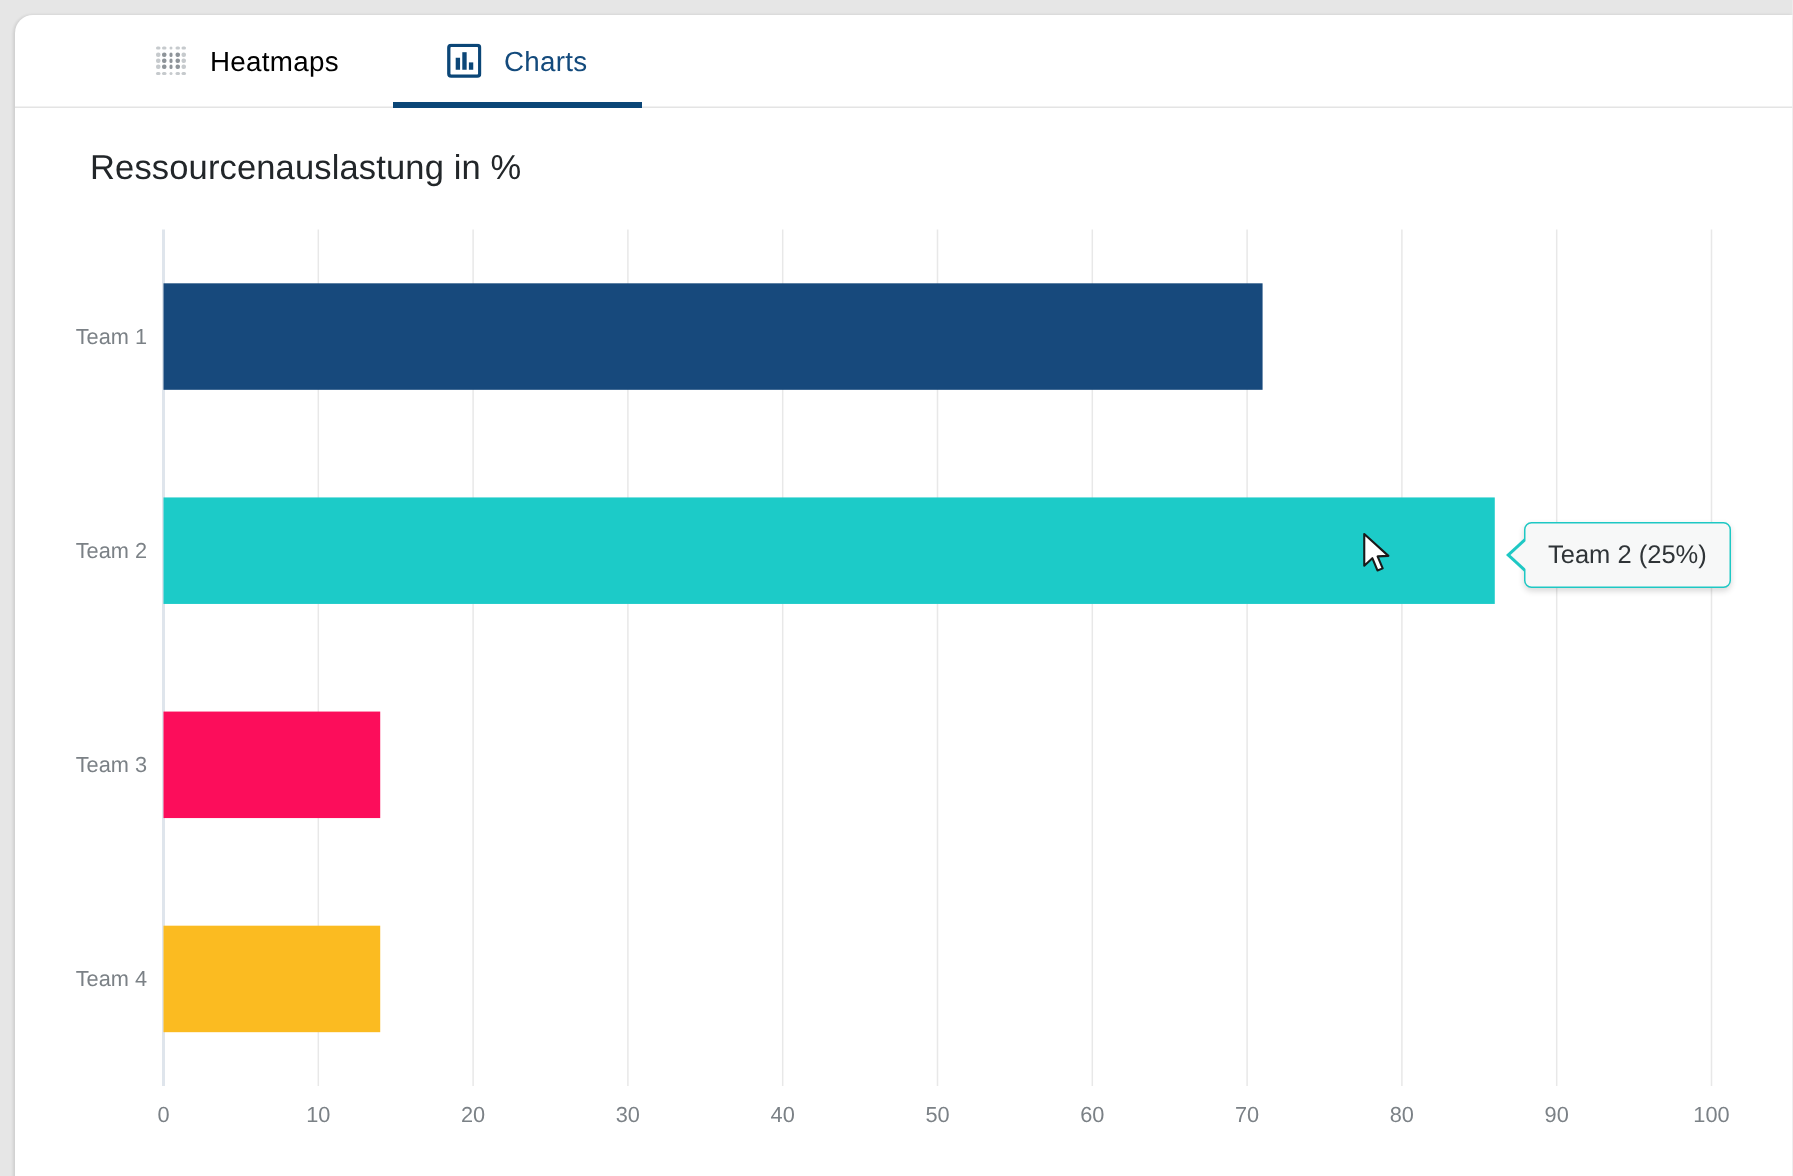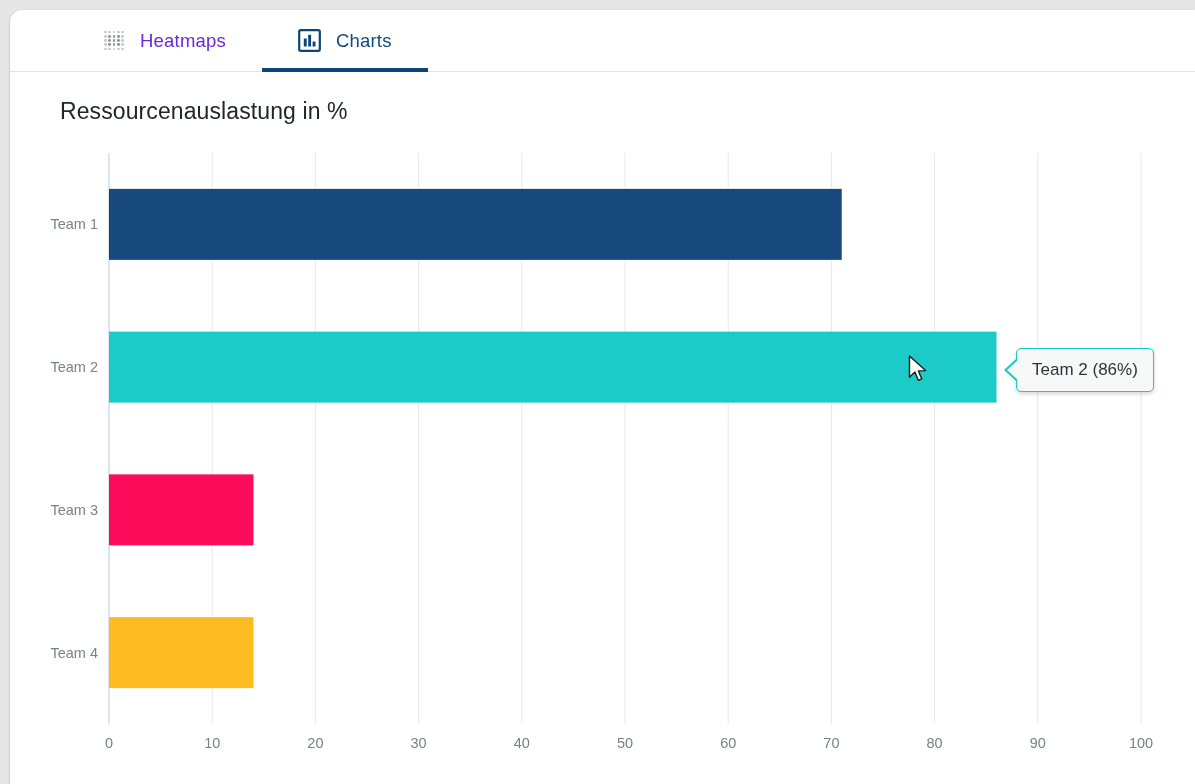--- a/index.html
+++ b/index.html
@@ -45,21 +45,21 @@
     cursor: pointer;
     user-select: none;
     background: transparent;
     border: none;
     font-family: "Liberation Sans", sans-serif;
   }
 
   .tab-label {
     font-size: 18.5px;
     letter-spacing: .2px;
-    color: #6d28d9;
+    color: #000000;
     white-space: nowrap;
   }
 
   .tab.active .tab-label {
     color: #134a7c;
     text-align: right;
   }
 
   .tab.active::after {
     content: "";
@@ -248,21 +248,21 @@
         <text x="615" y="738" text-anchor="middle" font-family="&quot;Liberation Sans&quot;, sans-serif" font-size="14.5" fill="#7b8186">50</text>
         <text x="718.1999999999999" y="738" text-anchor="middle" font-family="&quot;Liberation Sans&quot;, sans-serif" font-size="14.5" fill="#7b8186">60</text>
         <text x="821.4" y="738" text-anchor="middle" font-family="&quot;Liberation Sans&quot;, sans-serif" font-size="14.5" fill="#7b8186">70</text>
         <text x="924.6" y="738" text-anchor="middle" font-family="&quot;Liberation Sans&quot;, sans-serif" font-size="14.5" fill="#7b8186">80</text>
         <text x="1027.8000000000002" y="738" text-anchor="middle" font-family="&quot;Liberation Sans&quot;, sans-serif" font-size="14.5" fill="#7b8186">90</text>
         <text x="1131" y="738" text-anchor="middle" font-family="&quot;Liberation Sans&quot;, sans-serif" font-size="14.5" fill="#7b8186">100</text>
       </svg>
   </div>
 
   <div class="tooltip">
-    <span>Team 2 (86%)</span>
+    <span>Team 2 (25%)</span>
   </div>
 
   <div class="cursor">
     <svg width="22" height="30" viewBox="0 0 22 30" aria-hidden="true">
       <path d="M1.5,1 L1.5,22.2 L6.9,17.1 L10.3,25.3 L13.8,23.9 L10.4,15.9 L17.6,15.6 Z" fill="#ffffff" stroke="#1a1a1a" stroke-width="1.4" stroke-linejoin="round"></path>
     </svg>
   </div>
 
 </div>
 

